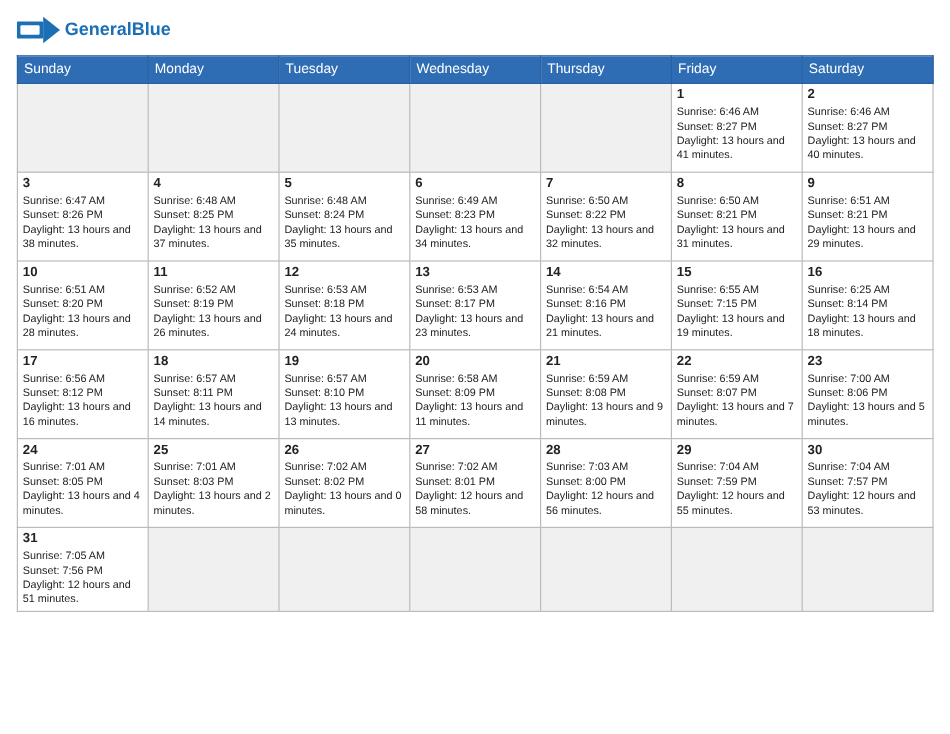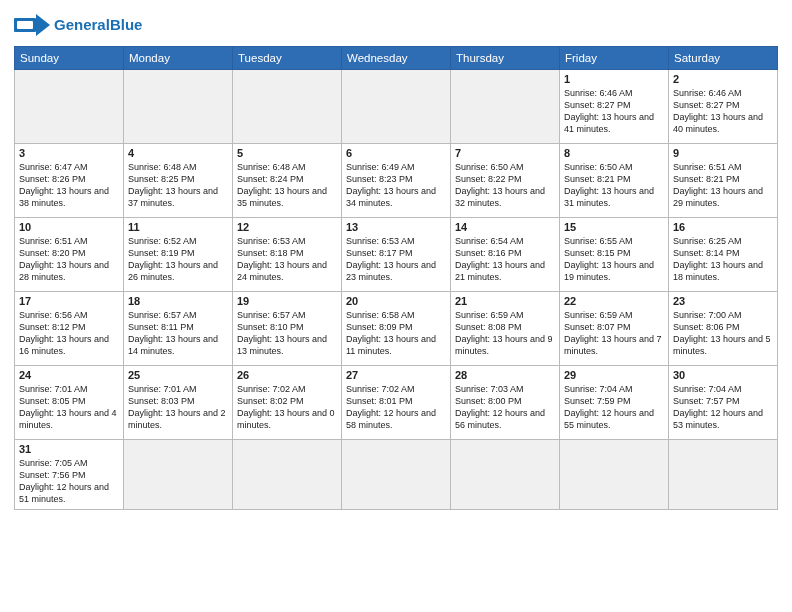--- a/index.html
+++ b/index.html
@@ -216,21 +216,21 @@
           </td>
           <td>
             <span class="day-num">14</span>
             <div class="day-info">Sunrise: 6:54 AM
 Sunset: 8:16 PM
 Daylight: 13 hours and 21 minutes.</div>
           </td>
           <td>
             <span class="day-num">15</span>
             <div class="day-info">Sunrise: 6:55 AM
-Sunset: 8:15 PM
+Sunset: 7:15 PM
 Daylight: 13 hours and 19 minutes.</div>
           </td>
           <td>
             <span class="day-num">16</span>
             <div class="day-info">Sunrise: 6:25 AM
 Sunset: 8:14 PM
 Daylight: 13 hours and 18 minutes.</div>
           </td>
         </tr>
         <tr>

